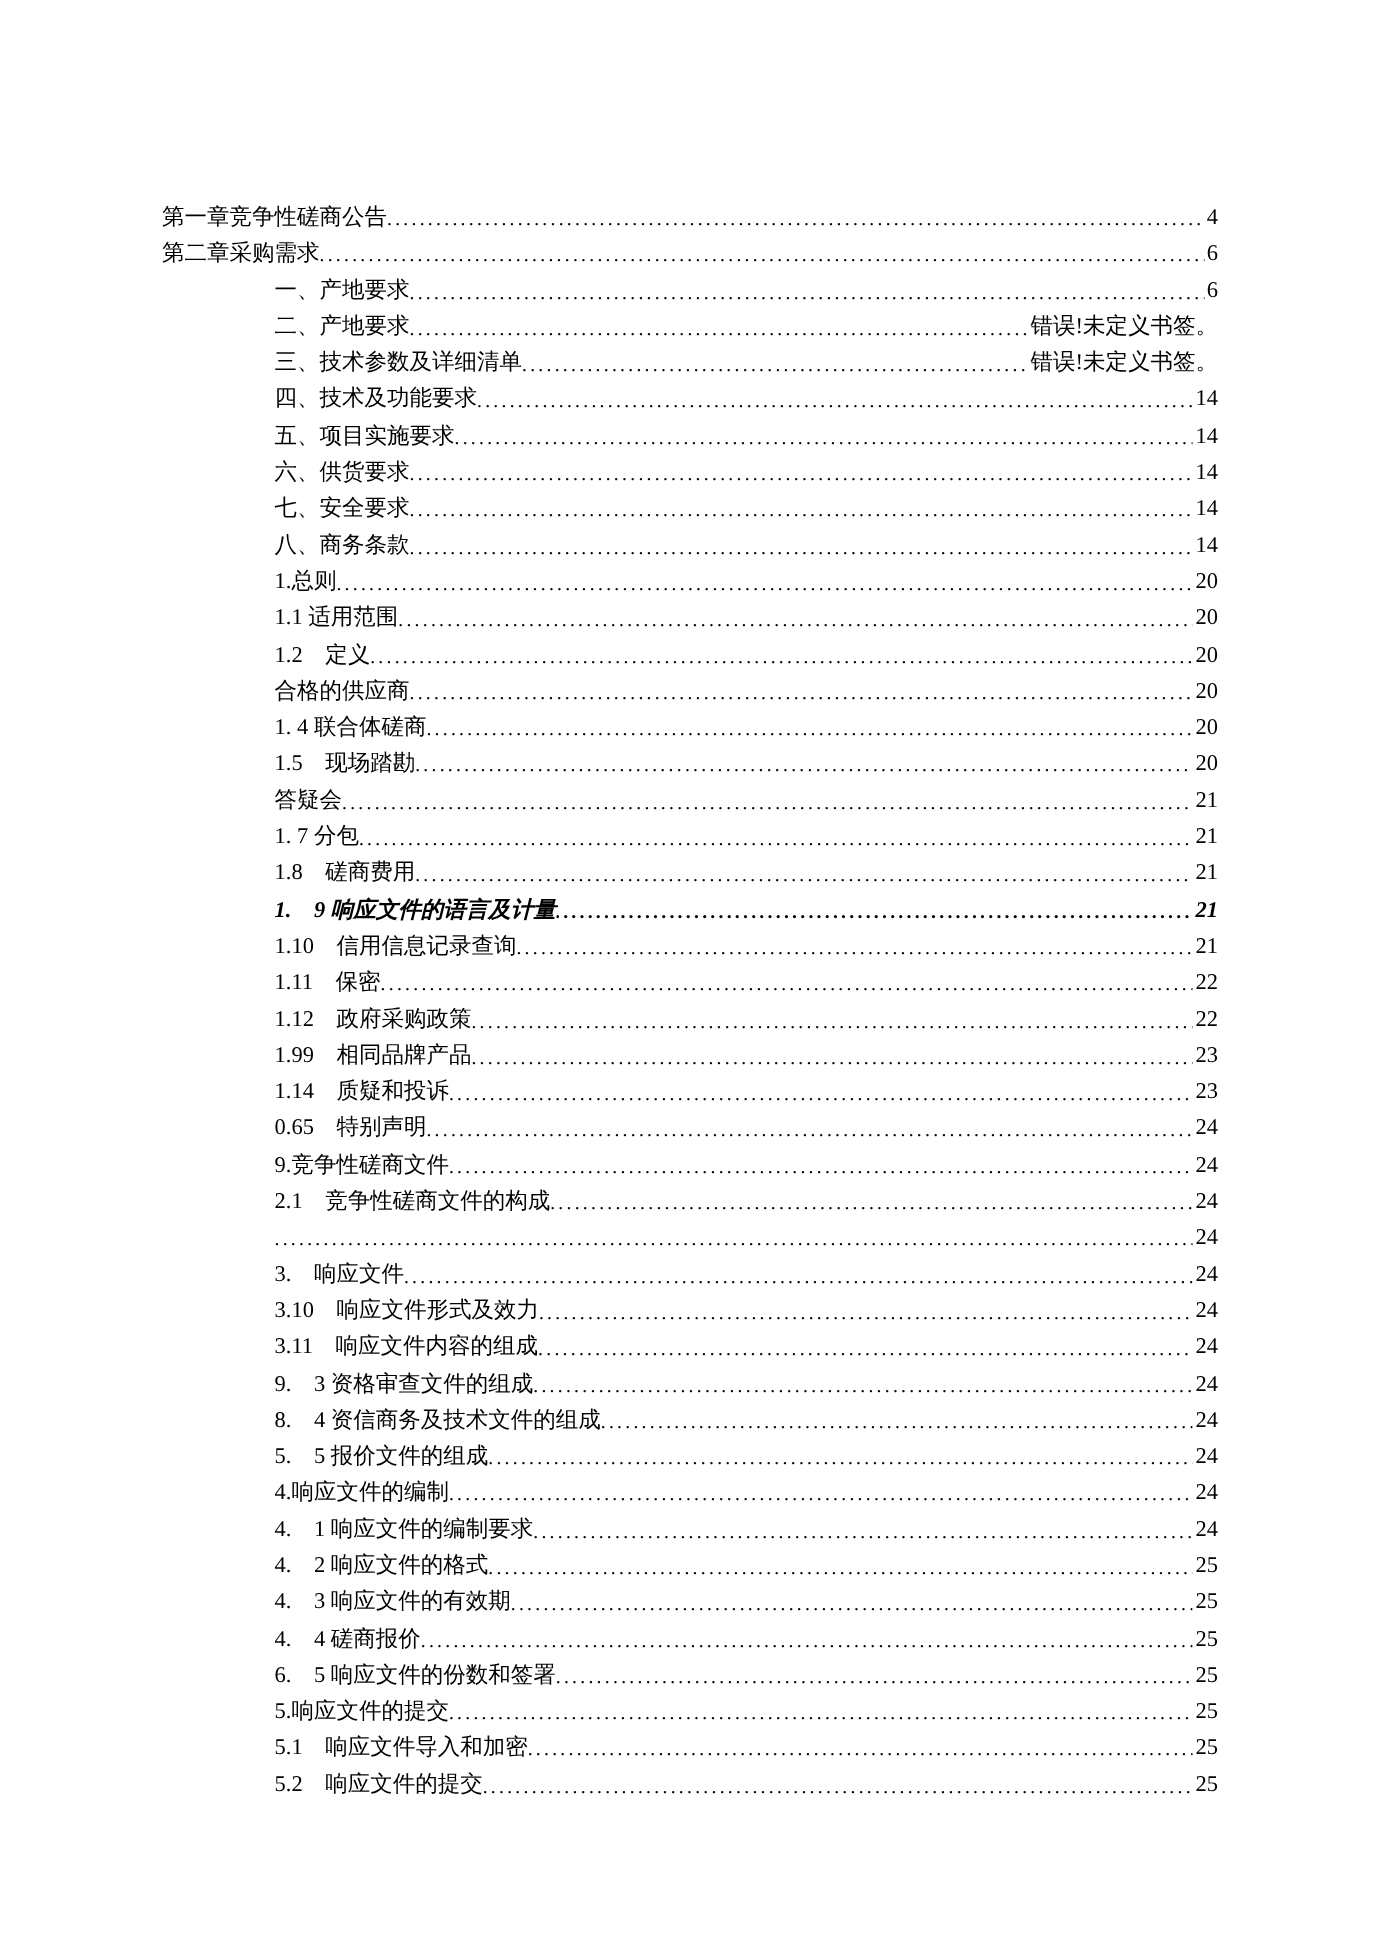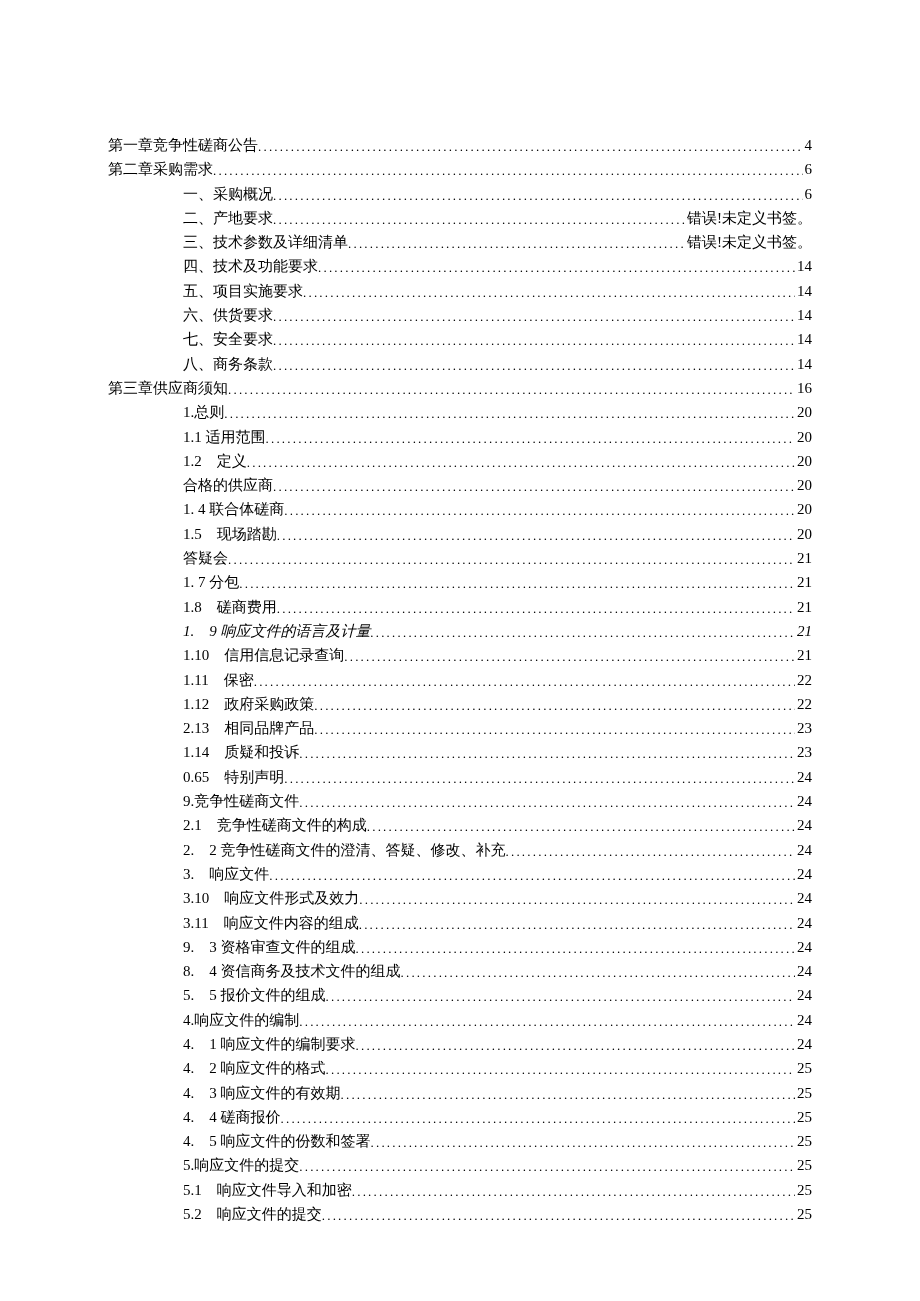--- a/index.html
+++ b/index.html
@@ -28,38 +28,38 @@
       overflow: hidden;
       letter-spacing: 2.2px;
       font-size: 13px;
       position: relative;
       top: 1px;
     }
     .dots::before {
       content: "..........................................................................................................................................................................................";
     }
     .page { flex: 0 0 auto; padding-left: 2px; }
-    .italic { font-style: italic; }
+    .italic { font-style: italic; font-weight: bold; }
   </style>
 </head>
 <body>
 
 <div id="toc-container">
     <div class="toc-line indent-0">
       <span class="label">第一章竞争性磋商公告</span>
       <span class="dots"></span>
       <span class="page">4</span>
     </div>
     <div class="toc-line indent-0">
       <span class="label">第二章采购需求</span>
       <span class="dots"></span>
       <span class="page">6</span>
     </div>
     <div class="toc-line indent-1">
-      <span class="label">一、采购概况</span>
+      <span class="label">一、产地要求</span>
       <span class="dots"></span>
       <span class="page">6</span>
     </div>
     <div class="toc-line indent-1">
       <span class="label">二、产地要求</span>
       <span class="dots"></span>
       <span class="page">错误!未定义书签。</span>
     </div>
     <div class="toc-line indent-1">
       <span class="label">三、技术参数及详细清单</span>
@@ -83,25 +83,20 @@
     </div>
     <div class="toc-line indent-1">
       <span class="label">七、安全要求</span>
       <span class="dots"></span>
       <span class="page">14</span>
     </div>
     <div class="toc-line indent-1">
       <span class="label">八、商务条款</span>
       <span class="dots"></span>
       <span class="page">14</span>
-    </div>
-    <div class="toc-line indent-0">
-      <span class="label">第三章供应商须知</span>
-      <span class="dots"></span>
-      <span class="page">16</span>
     </div>
     <div class="toc-line indent-1">
       <span class="label">1.总则</span>
       <span class="dots"></span>
       <span class="page">20</span>
     </div>
     <div class="toc-line indent-1">
       <span class="label">1.1 适用范围</span>
       <span class="dots"></span>
       <span class="page">20</span>
@@ -155,21 +150,21 @@
       <span class="label">1.11　保密</span>
       <span class="dots"></span>
       <span class="page">22</span>
     </div>
     <div class="toc-line indent-1">
       <span class="label">1.12　政府采购政策</span>
       <span class="dots"></span>
       <span class="page">22</span>
     </div>
     <div class="toc-line indent-1">
-      <span class="label">2.13　相同品牌产品</span>
+      <span class="label">1.99　相同品牌产品</span>
       <span class="dots"></span>
       <span class="page">23</span>
     </div>
     <div class="toc-line indent-1">
       <span class="label">1.14　质疑和投诉</span>
       <span class="dots"></span>
       <span class="page">23</span>
     </div>
     <div class="toc-line indent-1">
       <span class="label">0.65　特别声明</span>
@@ -180,21 +175,20 @@
       <span class="label">9.竞争性磋商文件</span>
       <span class="dots"></span>
       <span class="page">24</span>
     </div>
     <div class="toc-line indent-1">
       <span class="label">2.1　竞争性磋商文件的构成</span>
       <span class="dots"></span>
       <span class="page">24</span>
     </div>
     <div class="toc-line indent-1">
-      <span class="label">2.　2 竞争性磋商文件的澄清、答疑、修改、补充</span>
       <span class="dots"></span>
       <span class="page">24</span>
     </div>
     <div class="toc-line indent-1">
       <span class="label">3.　响应文件</span>
       <span class="dots"></span>
       <span class="page">24</span>
     </div>
     <div class="toc-line indent-1">
       <span class="label">3.10　响应文件形式及效力</span>
@@ -240,21 +234,21 @@
       <span class="label">4.　3 响应文件的有效期</span>
       <span class="dots"></span>
       <span class="page">25</span>
     </div>
     <div class="toc-line indent-1">
       <span class="label">4.　4 磋商报价</span>
       <span class="dots"></span>
       <span class="page">25</span>
     </div>
     <div class="toc-line indent-1">
-      <span class="label">4.　5 响应文件的份数和签署</span>
+      <span class="label">6.　5 响应文件的份数和签署</span>
       <span class="dots"></span>
       <span class="page">25</span>
     </div>
     <div class="toc-line indent-1">
       <span class="label">5.响应文件的提交</span>
       <span class="dots"></span>
       <span class="page">25</span>
     </div>
     <div class="toc-line indent-1">
       <span class="label">5.1　响应文件导入和加密</span>

